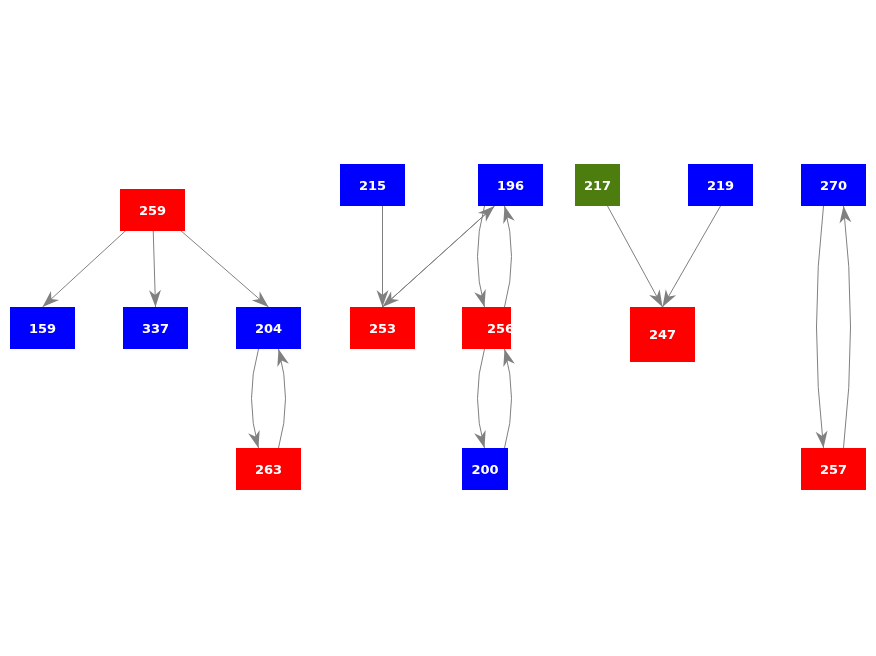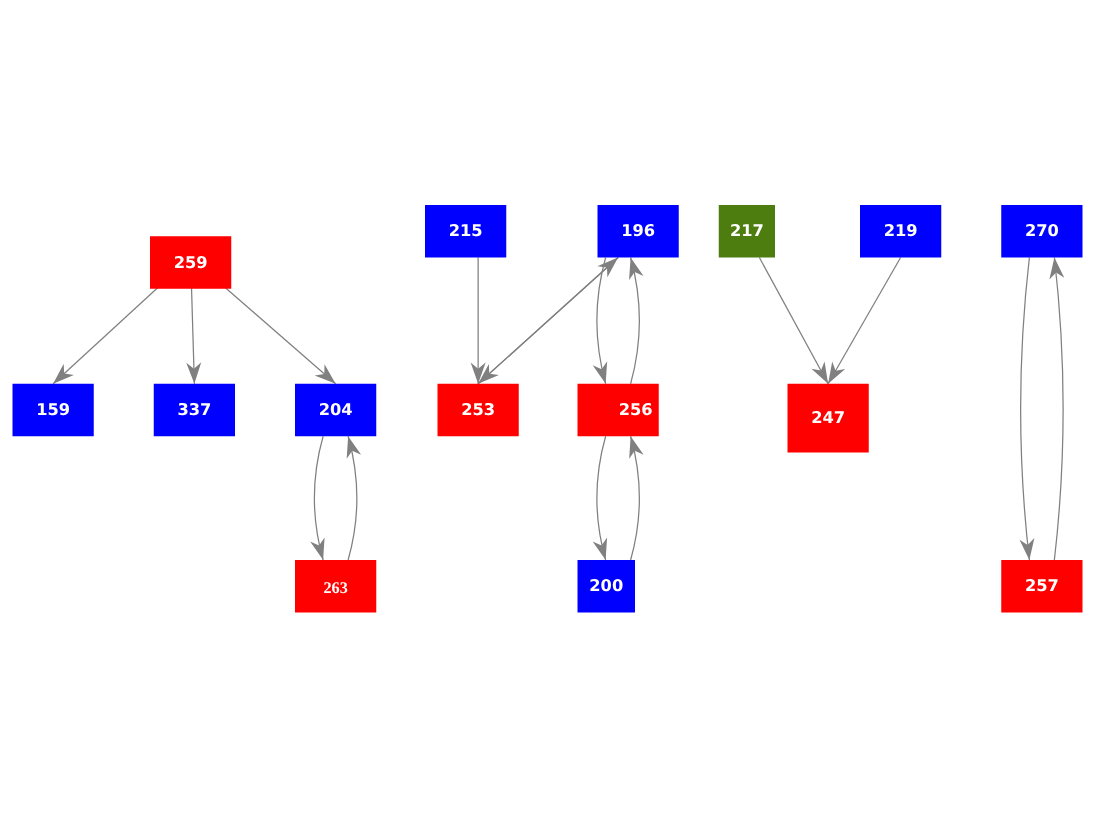--- a/index.html
+++ b/index.html
@@ -84,33 +84,33 @@
       </div>
       <div class="node" style="left: 10px; top: 307px; width: 65px; height: 42px; background: rgb(0, 0, 255);">
         <span class="node-label">159</span>
       </div>
       <div class="node" style="left: 123px; top: 307px; width: 65px; height: 42px; background: rgb(0, 0, 255);">
         <span class="node-label">337</span>
       </div>
       <div class="node" style="left: 236px; top: 307px; width: 65px; height: 42px; background: rgb(0, 0, 255);">
         <span class="node-label">204</span>
       </div>
-      <div class="node" style="left: 236px; top: 448px; width: 65px; height: 42px; background: rgb(255, 0, 0); font-family: Liberation Serif, serif;">
+      <div class="node" style="left: 236px; top: 448px; width: 65px; height: 42px; background: rgb(255, 0, 0);">
         <span class="node-label">263</span>
       </div>
       <div class="node" style="left: 340px; top: 164px; width: 65px; height: 42px; background: rgb(0, 0, 255);">
         <span class="node-label">215</span>
       </div>
       <div class="node" style="left: 478px; top: 164px; width: 65px; height: 42px; background: rgb(0, 0, 255);">
         <span class="node-label">196</span>
       </div>
       <div class="node" style="left: 350px; top: 307px; width: 65px; height: 42px; background: rgb(255, 0, 0);">
         <span class="node-label">253</span>
       </div>
-      <div class="node" style="left: 462px; top: 307px; width: 65px; height: 42px; background: rgb(255, 0, 0); padding-left: 28px;">
+      <div class="node" style="left: 462px; top: 307px; width: 49px; height: 42px; background: rgb(255, 0, 0); padding-left: 28px;">
         <span class="node-label">256</span>
       </div>
       <div class="node" style="left: 462px; top: 448px; width: 46px; height: 42px; background: rgb(0, 0, 255);">
         <span class="node-label">200</span>
       </div>
       <div class="node" style="left: 575px; top: 164px; width: 45px; height: 42px; background: #4d7c0f;">
         <span class="node-label">217</span>
       </div>
       <div class="node" style="left: 688px; top: 164px; width: 65px; height: 42px; background: rgb(0, 0, 255);">
         <span class="node-label">219</span>

